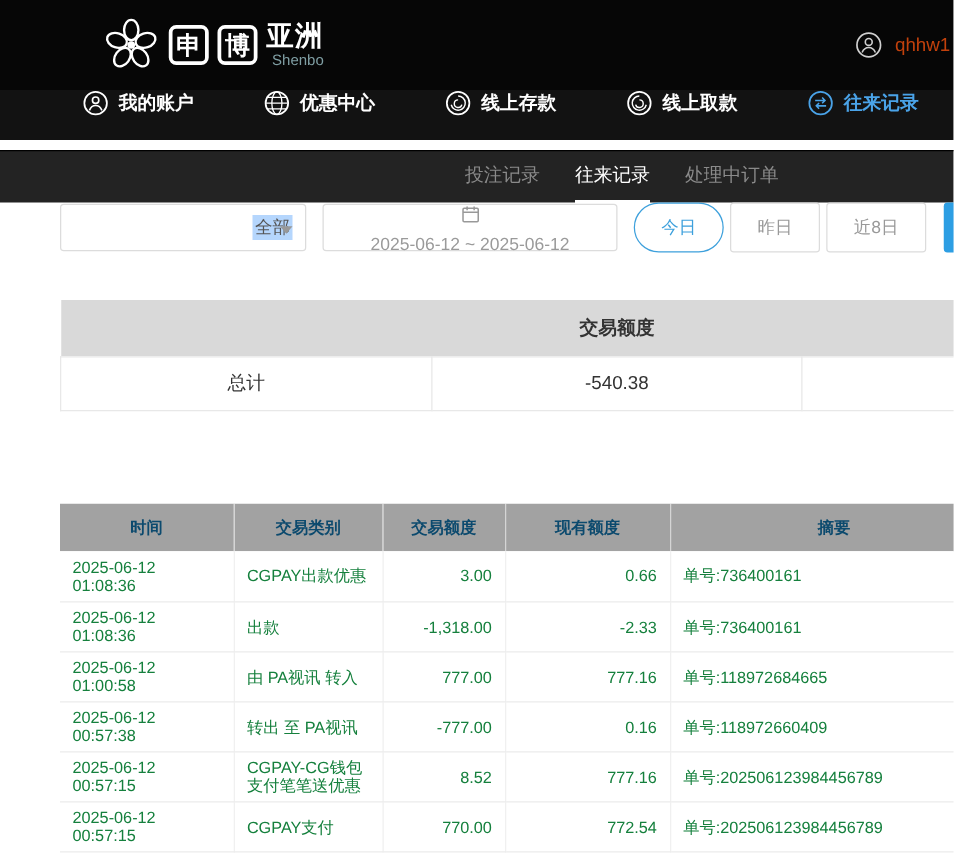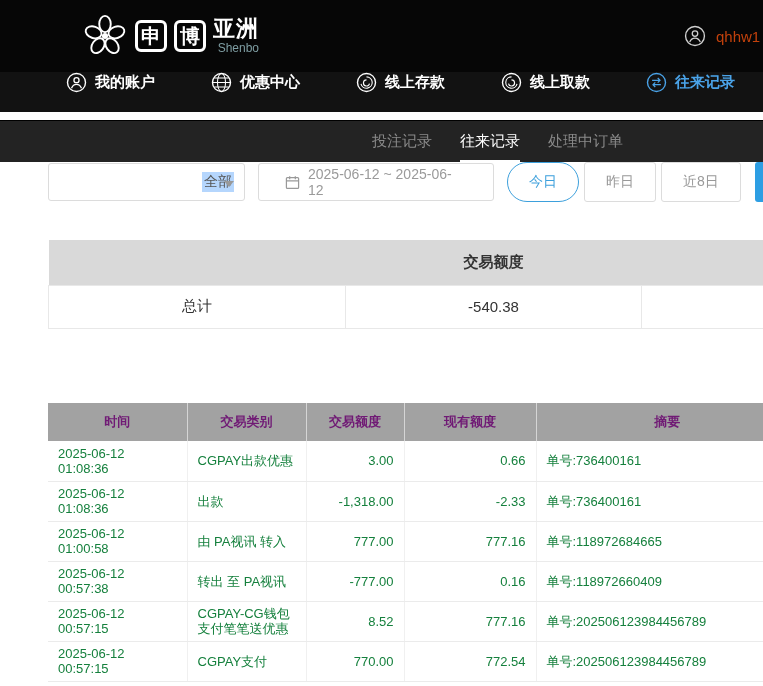--- a/index.html
+++ b/index.html
@@ -39,35 +39,35 @@
   .sub-item{height:42px;line-height:40px;font-size:15px;color:#8a8a8a;cursor:pointer;white-space:nowrap;}
   .sub-item.active{color:#fff;border-bottom:3px solid #fff;}
 
   
   .filter-row{position:absolute;left:48px;top:162px;display:flex;align-items:center;}
   .select-box{width:197px;height:38px;border:1px solid #dcdcdc;border-radius:3px;background:#fff;display:flex;align-items:center;
               padding:0 10px;font-size:14px;color:#555;position:relative;margin-right:13px;cursor:pointer;justify-content:flex-end;}
   .select-box .sel-text{background:#b5d6fd;padding:1px 2px;}
   .caret{position:absolute;right:10px;top:17px;width:0;height:0;border-left:5px solid transparent;border-right:5px solid transparent;border-top:6px solid #999;}
   .date-box{width:236px;height:38px;border:1px solid #dcdcdc;border-radius:3px;background:#fff;display:flex;align-items:center;gap:8px;
-            padding:0 26px;font-size:14px;color:#9a9a9a;margin-right:13px;cursor:text;}
+            padding:0 4px;font-size:14px;color:#9a9a9a;margin-right:13px;cursor:text;flex-direction:column;}
   .cal-icon{width:15px;height:15px;color:#999;flex:0 0 auto;}
   .range-btn{height:40px;padding:0 21px;border:1px solid #dcdcdc;border-radius:3px;background:#fff;font-size:14px;color:#999;
              margin-right:5px;cursor:pointer;font-family:inherit;}
   .range-btn.active{border-color:var(--accent-blue);color:var(--accent-blue);border-radius:20px;}
   .search-partial{position:absolute;left:707px;top:0;width:70px;height:40px;background:#2d9ee3;border:none;border-radius:3px;cursor:pointer;}
 
   
   .summary-table{position:absolute;left:48px;top:240px;width:890px;border-collapse:collapse;table-layout:fixed;}
   .summary-table th{height:45px;background:var(--summary-header-bg);color:#333;font-size:15px;font-weight:bold;text-align:center;}
   .summary-table td{height:43px;background:#fff;border:1px solid #e8e8e8;text-align:center;font-size:15px;color:#333;}
 
   
   .data-table{position:absolute;left:48px;top:403px;width:750px;border-collapse:collapse;table-layout:fixed;}
-  .data-table th{height:38px;background:var(--table-header-bg);color:#701a75;font-size:13px;font-weight:bold;text-align:center;
+  .data-table th{height:38px;background:var(--table-header-bg);color:#0c4a6e;font-size:13px;font-weight:bold;text-align:center;
                  border-right:1px solid rgba(255,255,255,.55);}
   .data-table th:last-child{border-right:none;}
   .data-table td{height:40px;background:#fff;border-bottom:1px solid #ebebeb;border-right:1px solid #f0f0f0;
                  font-size:13px;color:#15803d;padding:4px 10px;line-height:15px;}
   .data-table td:last-child{border-right:none;}
   .al-left{text-align:left;}
   .al-right{text-align:right;}
 </style>
 </head>
 <body>

